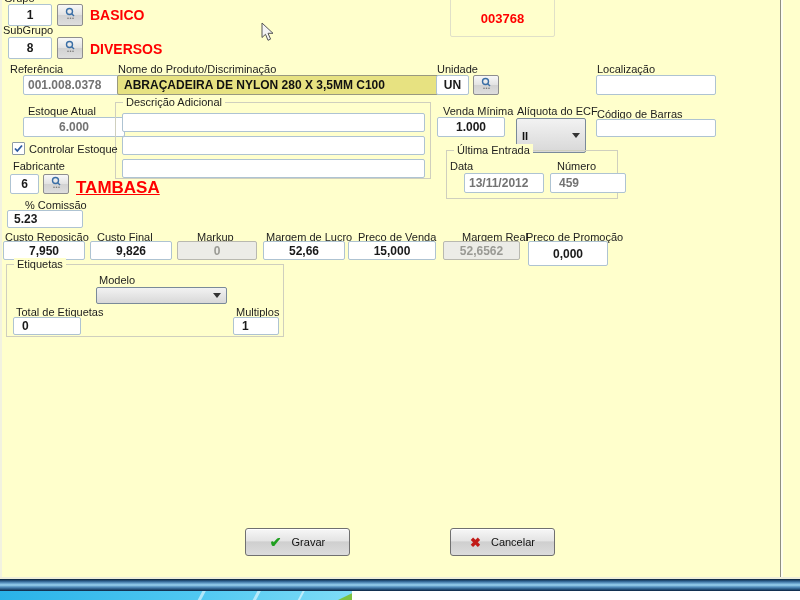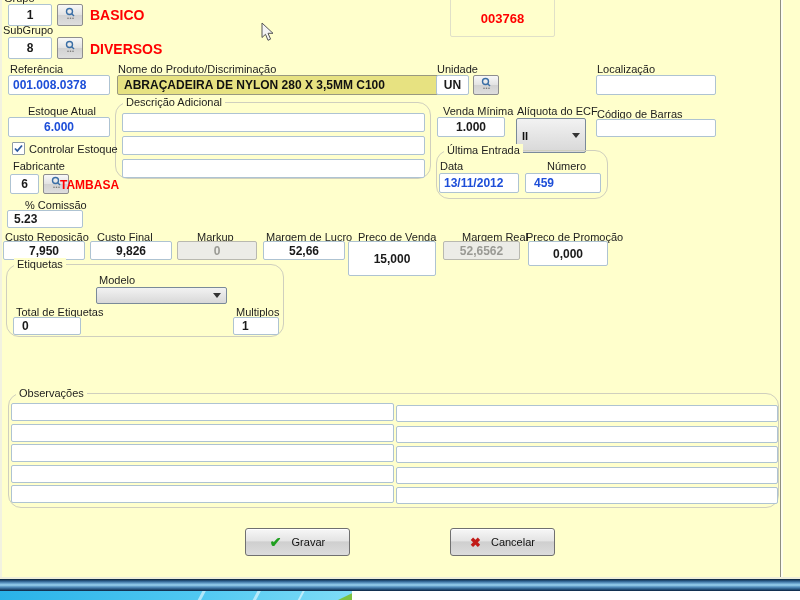--- a/index.html
+++ b/index.html
@@ -7,30 +7,30 @@
   body { font-family:"Liberation Sans", sans-serif; }
   #app { position:relative; width:800px; height:600px; background:#FFFFCC; overflow:hidden; }
 
   .lbl { position:absolute; font-size:11px; color:#1d1d1d; white-space:nowrap; }
   .redname { position:absolute; color:#FF0000; font-weight:bold; font-size:14px; white-space:nowrap; }
 
   .field { position:absolute; background:#FFFFFF; border:1px solid #AEC3D2; border-radius:2px;
            font-size:12px; font-weight:bold; color:#1a1a1a; display:flex; align-items:center; overflow:hidden; }
   .center { justify-content:center; }
   .pl4 { padding-left:4px; } .pl6 { padding-left:6px; } .pl8 { padding-left:8px; }
-  .graytxt { color:#1d4ed8; }
+  .graytxt { color:#737373;margin-left:15px; }
   .disabledf { background:#ECECE7; color:#9a9a94; border-color:#B9B9B0; }
 
   .prodname { background:#E7E281; border:1px solid #99997F; color:#111; }
 
   .btn-sm { position:absolute; width:26px; display:flex; align-items:center; justify-content:center;
             background:linear-gradient(#F8F8F8,#E3E3E3 48%,#D2D2D2 52%,#DEDEDE); border:1px solid #8E8E8E;
             border-radius:2px; cursor:pointer; }
 
-  .groupbox { position:absolute; border:1px solid #CFCFBE; border-radius:13px; }
+  .groupbox { position:absolute; border:1px solid #CFCFBE; border-radius:0; }
   .gb-label { position:absolute; top:-7px; left:7px; background:#FFFFCC; padding:0 3px; font-size:11px; color:#1d1d1d; white-space:nowrap; }
 
   .dropdown { position:absolute; background:linear-gradient(#F2F2F2,#D8D8D8); border:1px solid #7A8A99;
               border-radius:2px; display:flex; align-items:center; justify-content:space-between;
               font-size:11px; color:#111; padding:0 5px; }
   .dd-arrow { width:0; height:0; border-left:4px solid transparent; border-right:4px solid transparent; border-top:5px solid #333; }
 
   .checkbox { position:absolute; width:13px; height:13px; background:#fff; border:1px solid #8E9BA5; border-radius:1px;
               display:flex; align-items:center; justify-content:center; }
 
@@ -135,91 +135,78 @@
 
   <div class="lbl" style="left:517px; top:105px;">Alíquota do ECF</div>
   <div class="dropdown" style="left:516px; top:118px; width:70px; height:35px;font-weight:bold;">
     <span>II</span>
     <span class="dd-arrow"></span>
   </div>
 
   <div class="lbl" style="left:597px; top:108px;">Código de Barras</div>
   <div class="field pl4" style="left:596px; top:119px; width:120px; height:18px;"></div>
 
-  <div class="groupbox" style="left:436px; top:150px; width:172px; height:49px;">
+  <div class="groupbox" style="left:446px; top:150px; width:172px; height:49px;">
     <span class="gb-label">Última Entrada</span>
     <div class="lbl" style="left:3px; top:9px;">Data</div>
     <div class="field pl4 graytxt" style="left:2px; top:22px; width:80px; height:20px;">13/11/2012</div>
     <div class="lbl" style="left:110px; top:9px;">Número</div>
     <div class="field pl8 graytxt" style="left:88px; top:22px; width:76px; height:20px;">459</div>
   </div>
 
   <div class="lbl" style="left:13px; top:160px;">Fabricante</div>
   <div class="field center" style="left:10px; top:174px; width:29px; height:20px;">6</div>
   <div class="btn-sm" style="left:43px; top:174px; height:20px;">
     <span><svg width="13" height="13" viewBox="0 0 13 13">
           <circle cx="5.5" cy="4.5" r="3" fill="none" stroke="#3A6EA5" stroke-width="1.4"></circle>
           <line x1="7.7" y1="6.7" x2="10" y2="9" stroke="#3A6EA5" stroke-width="1.4"></line>
           <circle cx="4" cy="11.2" r="0.8" fill="#777"></circle>
           <circle cx="6.5" cy="11.2" r="0.8" fill="#777"></circle>
           <circle cx="9" cy="11.2" r="0.8" fill="#777"></circle>
         </svg></span>
   </div>
-  <div class="redname" style="left:60px; top:178px; font-size:12px;">TAMBASA</div>
+  <div class="redname" style="left:76px; top:178px; font-size:17px;text-decoration:underline;">TAMBASA</div>
 
   <div class="lbl" style="left:25px; top:199px;">% Comissão</div>
   <div class="field pl6" style="left:7px; top:210px; width:76px; height:18px;">5.23</div>
 
   <div class="lbl" style="left:5px; top:231px;">Custo Reposição</div>
   <div class="field center" style="left:3px; top:241px; width:82px; height:19px;">7,950</div>
 
   <div class="lbl" style="left:97px; top:231px;">Custo Final</div>
   <div class="field center" style="left:90px; top:241px; width:82px; height:19px;">9,826</div>
 
   <div class="lbl" style="left:197px; top:231px;">Markup</div>
   <div class="field center disabledf" style="left:177px; top:241px; width:80px; height:19px;">0</div>
 
   <div class="lbl" style="left:266px; top:231px;">Margem de Lucro</div>
   <div class="field center" style="left:263px; top:241px; width:82px; height:19px;">52,66</div>
 
   <div class="lbl" style="left:358px; top:231px;">Preço de Venda</div>
-  <div class="field center" style="left:348px; top:241px; width:88px; height:35px;">15,000</div>
+  <div class="field center" style="left:348px; top:241px; width:88px; height:19px;">15,000</div>
 
   <div class="lbl" style="left:462px; top:231px;">Margem Real</div>
   <div class="field center disabledf" style="left:443px; top:241px; width:77px; height:19px;">52,6562</div>
 
   <div class="lbl" style="left:526px; top:231px;">Preço de Promoção</div>
   <div class="field center" style="left:528px; top:241px; width:80px; height:25px;">0,000</div>
 
   <div class="groupbox" style="left:6px; top:264px; width:278px; height:73px;padding-left:16px;">
     <span class="gb-label">Etiquetas</span>
     <div class="lbl" style="left:92px; top:9px;">Modelo</div>
     <div class="dropdown" style="left:89px; top:22px; width:131px; height:17px;">
       <span></span>
       <span class="dd-arrow"></span>
     </div>
     <div class="lbl" style="left:9px; top:41px;">Total de Etiquetas</div>
     <div class="field pl8" style="left:6px; top:52px; width:68px; height:18px;">0</div>
     <div class="lbl" style="left:229px; top:41px;">Multiplos</div>
     <div class="field pl8" style="left:226px; top:52px; width:46px; height:18px;">1</div>
   </div>
 
-  <div class="groupbox" style="left:8px; top:393px; width:771px; height:115px;">
-    <span class="gb-label">Observações</span>
-    <div class="field" style="left:2px; top:9px;  width:383px; height:18px;"></div>
-    <div class="field" style="left:2px; top:30px; width:383px; height:18px;"></div>
-    <div class="field" style="left:2px; top:50px; width:383px; height:18px;"></div>
-    <div class="field" style="left:2px; top:71px; width:383px; height:18px;"></div>
-    <div class="field" style="left:2px; top:91px; width:383px; height:18px;"></div>
-    <div class="field" style="left:387px; top:11px; width:382px; height:17px;"></div>
-    <div class="field" style="left:387px; top:32px; width:382px; height:17px;"></div>
-    <div class="field" style="left:387px; top:52px; width:382px; height:17px;"></div>
-    <div class="field" style="left:387px; top:73px; width:382px; height:17px;"></div>
-    <div class="field" style="left:387px; top:93px; width:382px; height:17px;"></div>
-  </div>
 
   <div class="button" style="left:245px; top:528px;">
     <span class="ck">✔</span>
     <span>Gravar</span>
   </div>
   <div class="button" style="left:450px; top:528px;">
     <span class="xk">✖</span>
     <span>Cancelar</span>
   </div>
 

